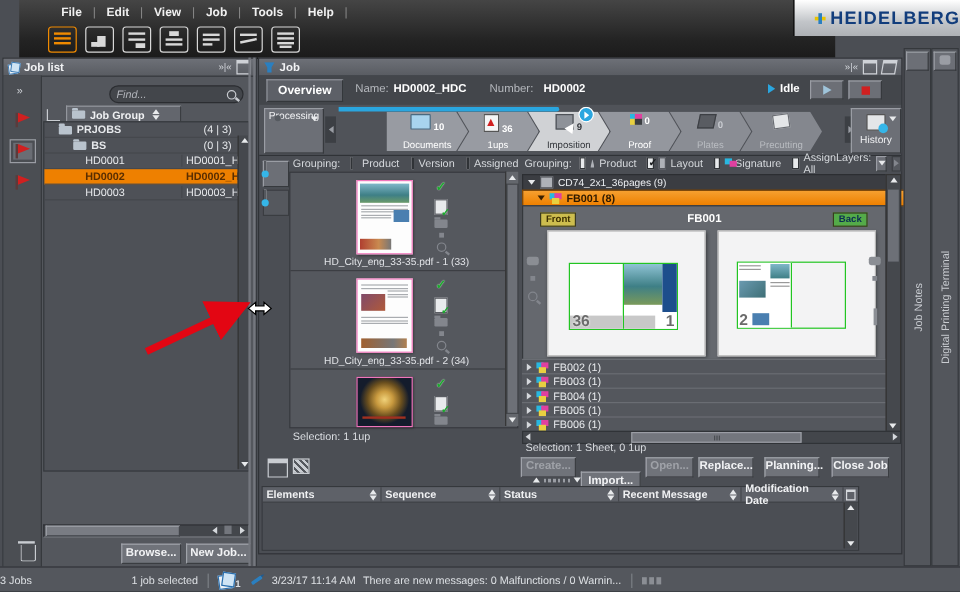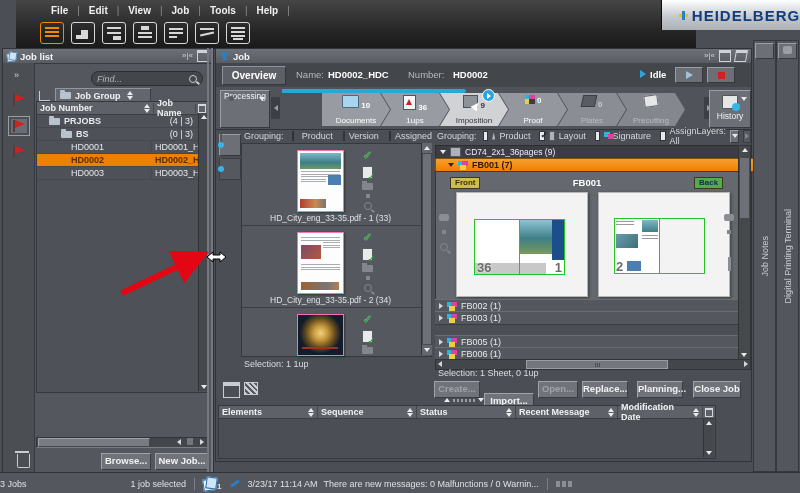--- a/index.html
+++ b/index.html
@@ -241,33 +241,20 @@
     <div class="abs combo" style="left:52px;top:39px;width:86px;height:13px">
       <span class="folder"></span>
       <span>Job Group</span>
       <span class="spin">
           <i class="tri-u"></i>
           <i class="tri-d"></i>
         </span>
     </div>
 
     <div class="jl-table" style="height:290px">
-      <div class="jl-th">
-        <div style="width:110px;display:flex;justify-content:space-between;align-items:center;padding:0 3px;border-right:1px solid #45484d">
-          <span>Job Number</span>
-          <span class="sort">
-              <i class="tri-u"></i>
-              <i class="tri-d"></i>
-            </span>
-        </div>
-        <div style="flex:1;padding:0 3px"><span>Job Name</span></div>
-        <div style="width:11px;border-left:1px solid #45484d;display:flex;align-items:center;justify-content:center">
-          <span style="width:6px;height:6px;border:1px solid #d5d8dc;border-top-width:2px"></span>
-        </div>
-      </div>
       <div class="jl-row">
         <span style="width:12px"></span>
           <span class="folder"></span>
         <span style="margin-left:4px;font-weight:bold">PRJOBS</span>
         <span style="margin-left:auto;margin-right:14px">(4 | 3)</span>
       </div>
       <div class="jl-row">
         <span style="width:24px"></span>
           <span class="folder"></span>
         <span style="margin-left:4px;font-weight:bold">BS</span>
@@ -515,21 +502,21 @@
           <span style="width:9px;height:8px;background:#aeb1b7;border:1px solid #55585e"></span>
           <span>CD74_2x1_36pages (9)</span>
         </div>
         <div class="fbsel">
           <i class="tri-d" style="border-top-color:#3a2000"></i>
           <span class="cmykic">
               <i style="left:0;top:0;background:#28b7e0"></i>
               <i style="left:4px;top:0;background:#e040a0"></i>
               <i style="left:2px;top:4px;background:#e8d040"></i>
             </span>
-          <span>FB001 (7)</span>
+          <span>FB001 (8)</span>
         </div>
 
         <div class="sheetarea">
           <span class="badge abs" style="left:14px;top:5px;background:#cdbd4e;color:#3d3000">Front</span>
           <span class="abs" style="left:0;right:0;top:5px;text-align:center;color:#fff;font-weight:bold;font-size:9.5px">FB001</span>
           <span class="badge abs" style="left:258px;top:5px;background:#54ab49;color:#0c2d52">Back</span>
 
           <div class="abs" style="left:3px;top:42px;display:flex;flex-direction:column;gap:9px;align-items:center">
             <span style="width:10px;height:7px;background:#8b8e94;border-radius:2px"></span>
             <span class="gdot"></span>
@@ -583,20 +570,29 @@
           <span>FB002 (1)</span>
         </div>
         <div class="fbrow" style="top:182px">
           <i class="tri-r"></i>
           <span class="cmykic">
               <i style="left:0;top:0;background:#28b7e0"></i>
               <i style="left:4px;top:0;background:#e040a0"></i>
               <i style="left:2px;top:4px;background:#e8d040"></i>
             </span>
           <span>FB003 (1)</span>
+        </div>
+        <div class="fbrow" style="top:194px">
+          <i class="tri-r"></i>
+          <span class="cmykic">
+              <i style="left:0;top:0;background:#28b7e0"></i>
+              <i style="left:4px;top:0;background:#e040a0"></i>
+              <i style="left:2px;top:4px;background:#e8d040"></i>
+            </span>
+          <span>FB004 (1)</span>
         </div>
         <div class="fbrow" style="top:206px">
           <i class="tri-r"></i>
           <span class="cmykic">
               <i style="left:0;top:0;background:#28b7e0"></i>
               <i style="left:4px;top:0;background:#e040a0"></i>
               <i style="left:2px;top:4px;background:#e8d040"></i>
             </span>
           <span>FB005 (1)</span>
         </div>
@@ -704,21 +700,21 @@
     <span class="tabbtn raised">
         <span style="display:block;width:9px;height:8px;background:#9a9da4;margin:2px auto;border-radius:2px"></span>
       </span>
     <span class="vlabel">
         <span>Digital Printing Terminal</span>
       </span>
   </div>
 
   <div class="statusbar">
     <span style="">3 Jobs</span>
-    <span style="margin-left:104px">1 job selected</span>
+    <span style="margin-left:83px">1 job selected</span>
     <span class="sb-sep"></span>
     <span class="docstack">
         <span class="p1"></span>
         <span class="p2"></span>
       </span>
     <span style="font-size:8px;margin:6px 8px 0 1px;font-weight:bold">1</span>
     <span class="pen"></span>
     <span style="margin-left:8px">3/23/17 11:14 AM</span>
     <span style="margin-left:6px">There are new messages: 0 Malfunctions / 0 Warnin...</span>
     <span class="sb-sep"></span>

